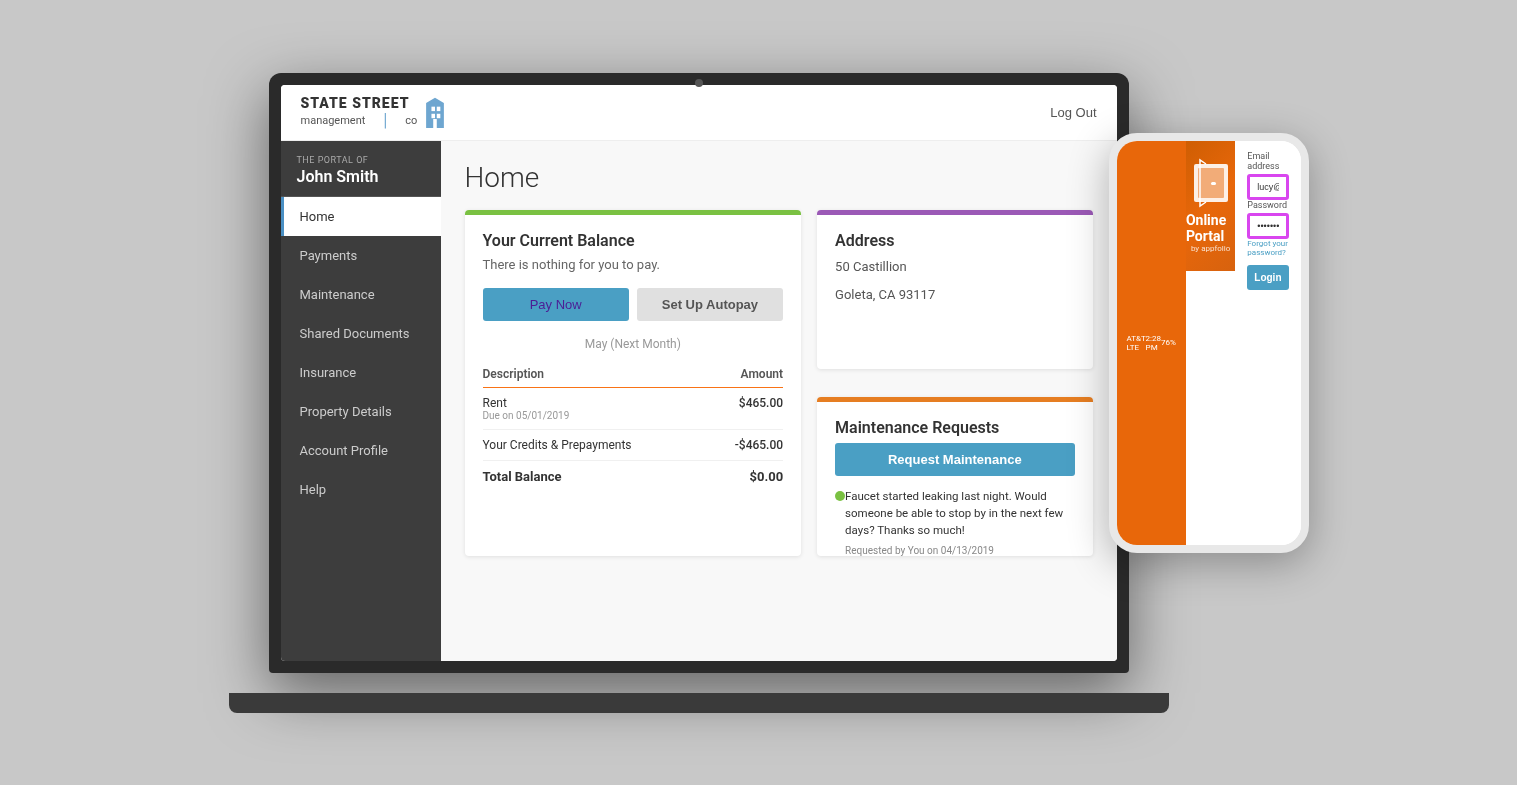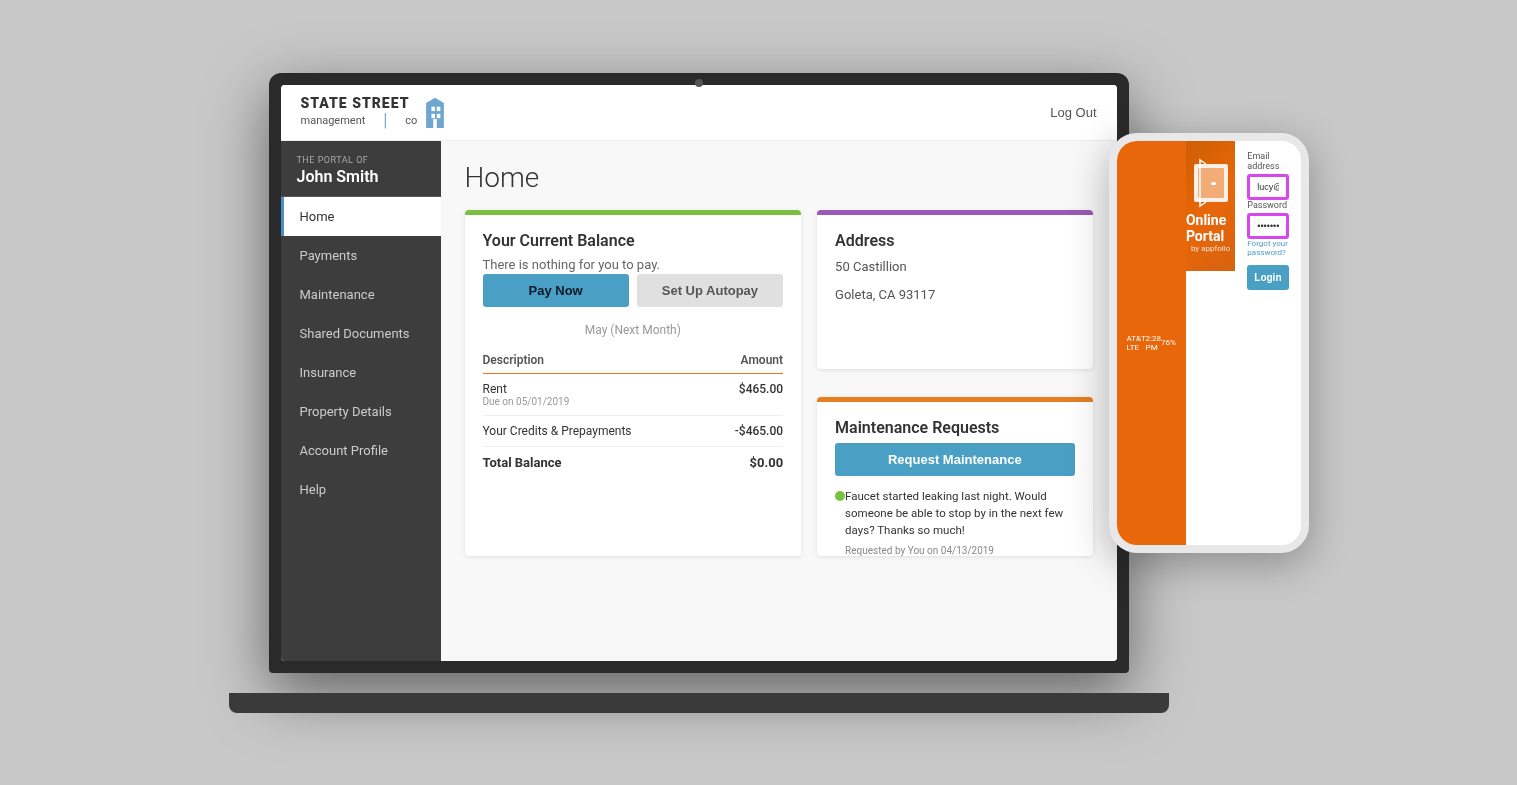--- a/index.html
+++ b/index.html
@@ -192,37 +192,38 @@
     .card-title {
       font-size: 16px;
       font-weight: 600;
       color: #333;
       margin-bottom: 6px;
     }
 
     .balance-subtitle {
       font-size: 13px;
       color: #666;
+      margin-bottom: 14px;
       line-height: 1.4;
     }
 
     .btn-row {
       display: flex;
       gap: 8px;
       margin-bottom: 16px;
     }
 
     .btn-primary {
       flex: 1;
       background: #4a9fc4;
-      color: #0f172a;
+      color: #4c1d95;
       border: none;
       padding: 9px 12px;
       font-size: 13px;
-      font-weight: 700;
+      font-weight: 400;
       border-radius: 3px;
       cursor: pointer;
     }
 
     .btn-secondary {
       flex: 1;
       background: #e0e0e0;
       color: #555;
       border: none;
       padding: 9px 12px;

